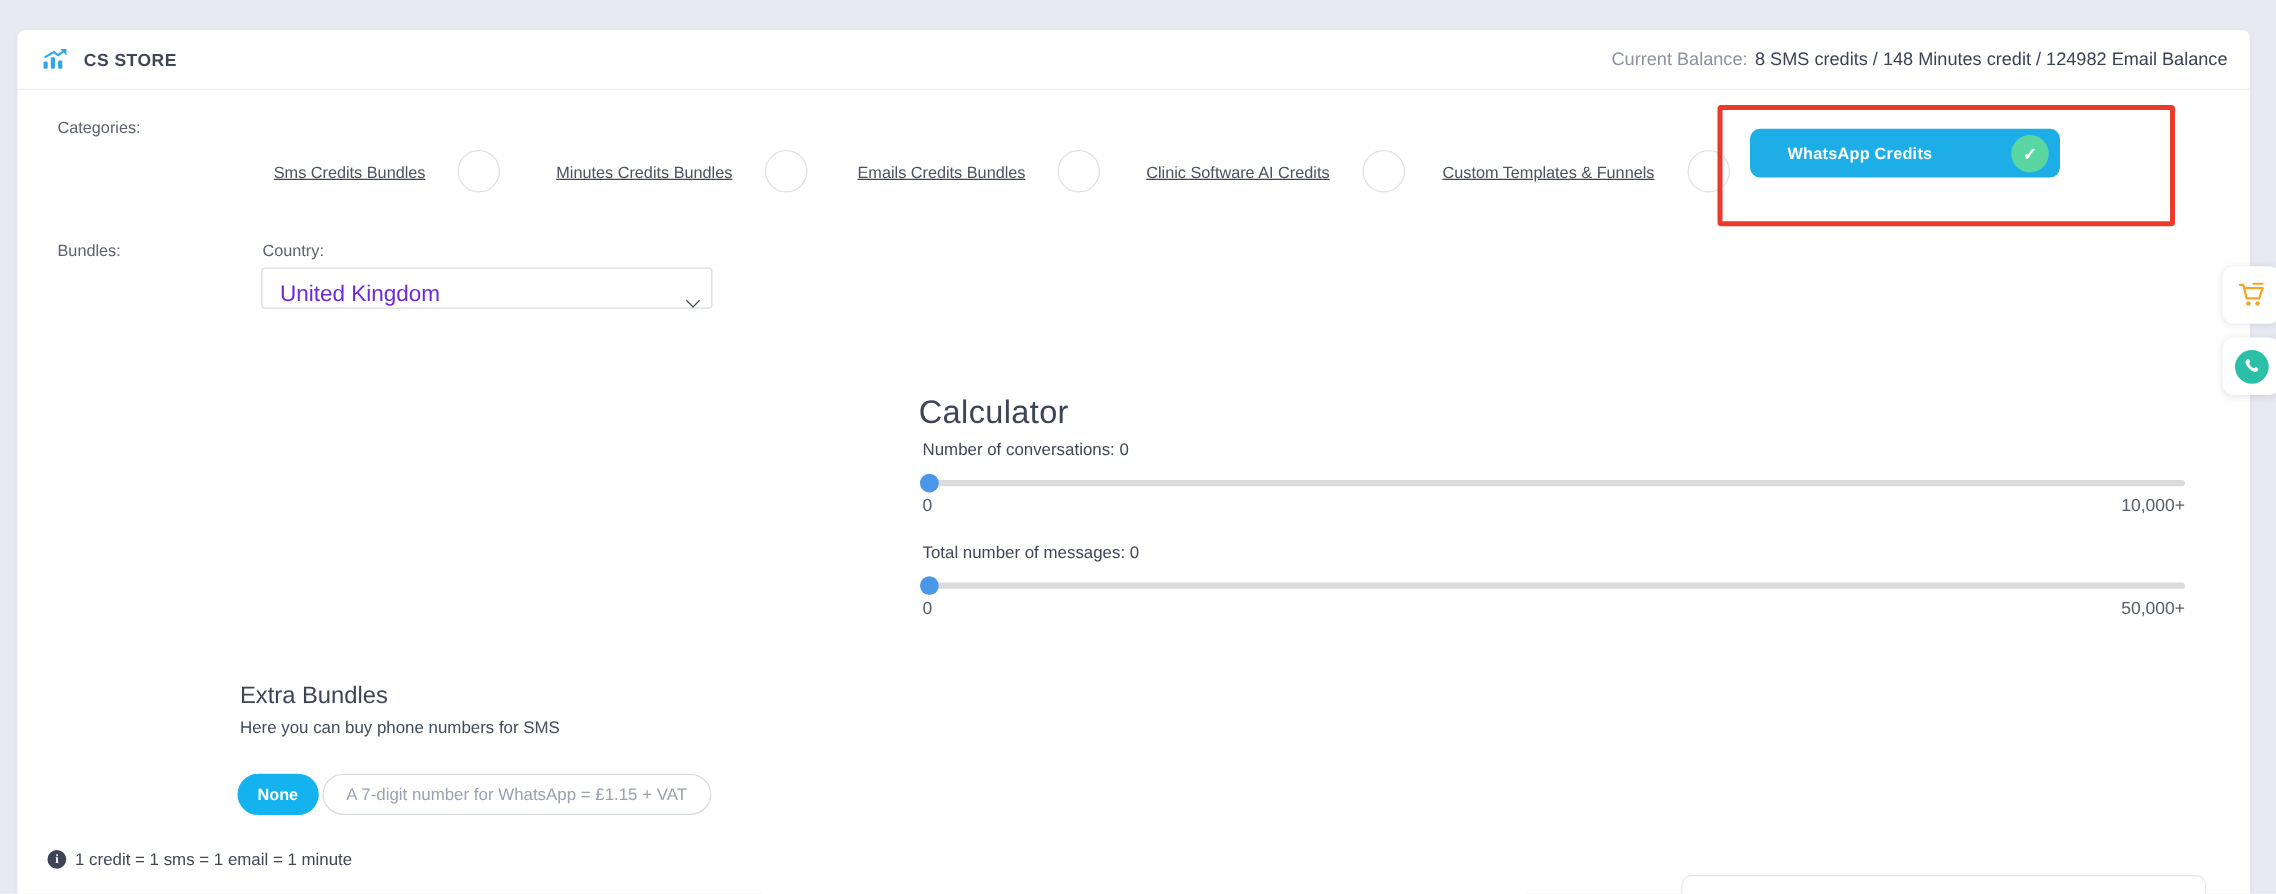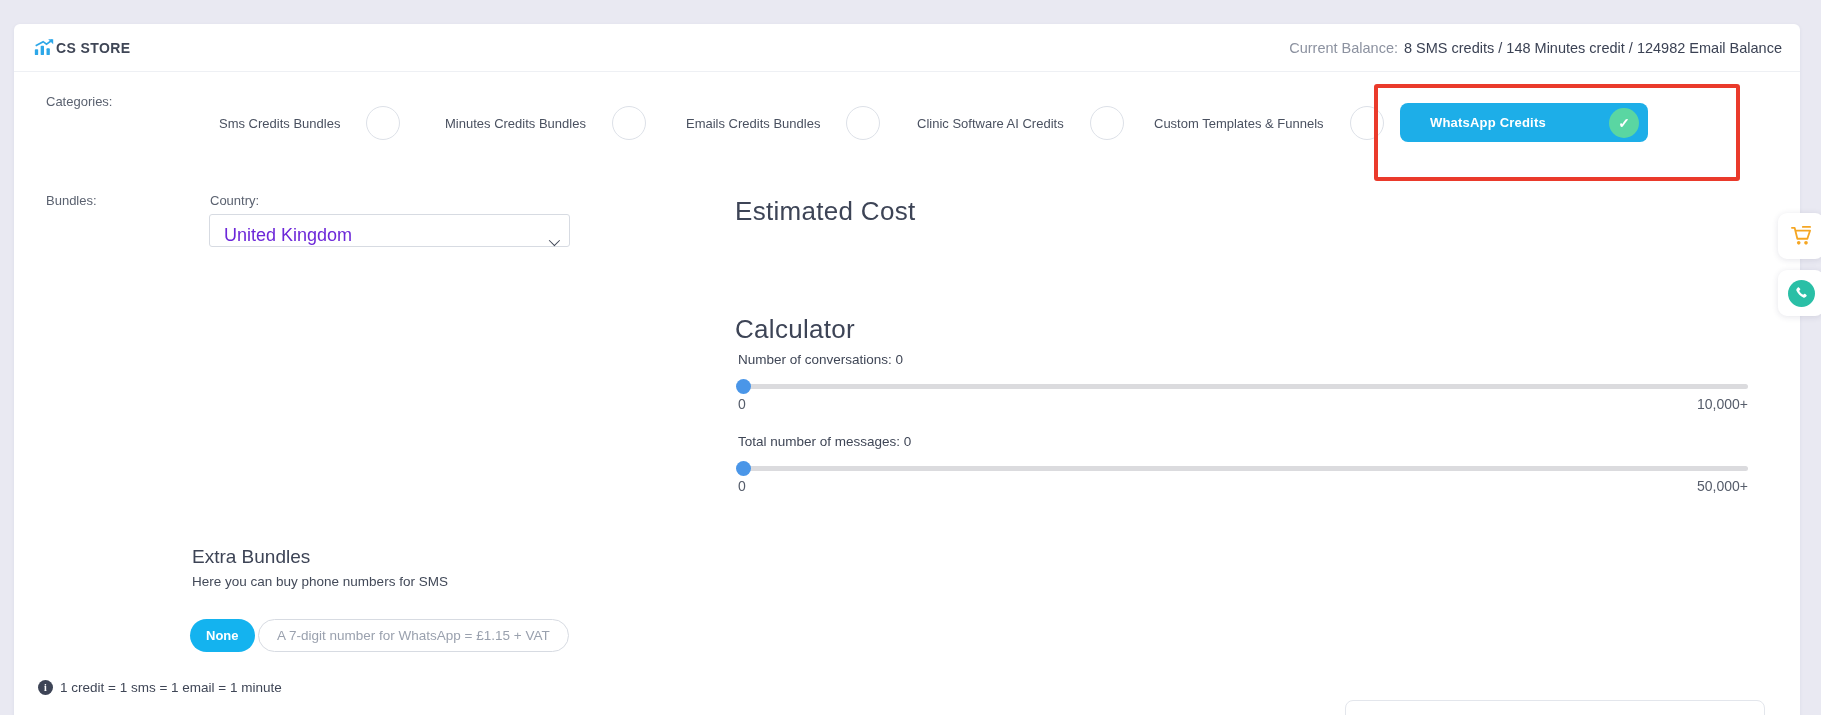--- a/index.html
+++ b/index.html
@@ -14,30 +14,30 @@
     position:absolute; left:14px; top:24px; width:1786px; height:740px;
     background:#ffffff; border-radius:6px;
     box-shadow:0 1px 4px rgba(40,45,80,0.06);
   }
   
   .card-header {
     position:absolute; left:0; top:0; width:100%; height:48px;
     display:flex; align-items:center; justify-content:space-between;
     padding:0 18px 0 20px; border-bottom:1px solid #eef0f4;
   }
-  .title-wrap { display:flex; align-items:center; gap:2px;text-align:center; }
+  .title-wrap { display:flex; align-items:center; gap:13px;text-align:center; }
   .app-title { font-size:14px; font-weight:700; letter-spacing:.4px; color:#3f4656; }
   .balance-wrap { font-size:14.5px; }
   .balance-label { color:#8c92a0; margin-right:6px; }
   .balance-value { color:#3b4254; font-weight:500; }
   
   .section-label { position:absolute; font-size:13px; color:#5b6270; }
   .cat-item {
-    position:absolute; top:76px; height:46px;
-    display:flex; align-items:center; gap:26px; cursor:pointer;
+    position:absolute; top:90px; height:46px;
+    display:flex; align-items:center; gap:26px; cursor:pointer;text-decoration:underline;
   }
   .cat-label { font-size:13px; color:#4a5160; white-space:nowrap; }
   .radio-circle {
     width:34px; height:34px; border-radius:50%;
     border:1px solid #dde1e8; background:#fff; flex:0 0 auto;
   }
   .wa-btn {
     position:absolute; left:1386px; top:79px; width:248px; height:39px;
     background:#1daee8; border:none; border-radius:8px; cursor:pointer;
     display:flex; align-items:center; justify-content:space-between;
@@ -174,21 +174,20 @@
   </button>
   <div class="red-annotation"></div>
 
   <span class="section-label" style="left:32px; top:169px;">Bundles:</span>
   <span class="section-label" style="left:196px; top:169px;">Country:</span>
   <div class="country-select">
     <span class="select-value">United Kingdom</span>
     <span class="chevron-down"></span>
   </div>
 
-  <div class="est-title">Estimated Cost</div>
 
   <div class="calc-title">Calculator</div>
 
   <div class="slider-label" style="top:328px;">Number of conversations: 0</div>
   <div class="slider-track" style="top:360px;">
     <div class="slider-thumb"></div>
   </div>
   <div class="slider-scale" style="top:372px;">
     <span>0</span>
     <span>10,000+</span>

